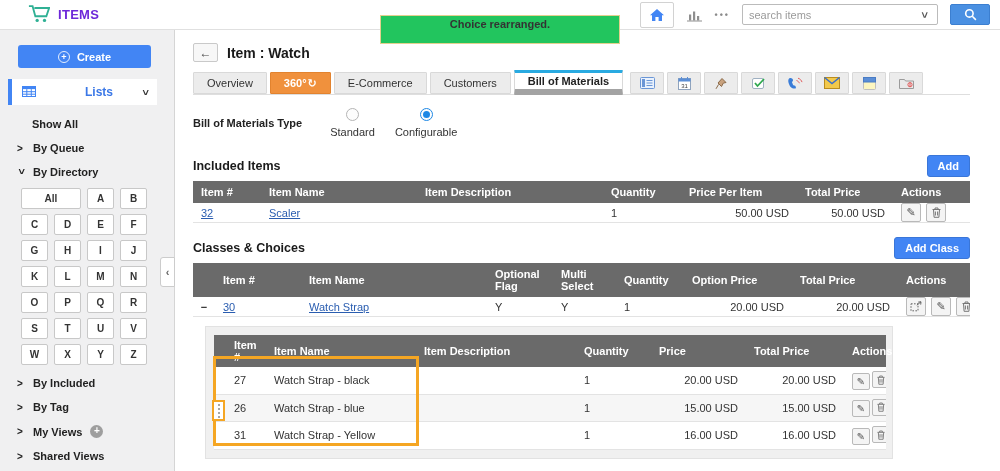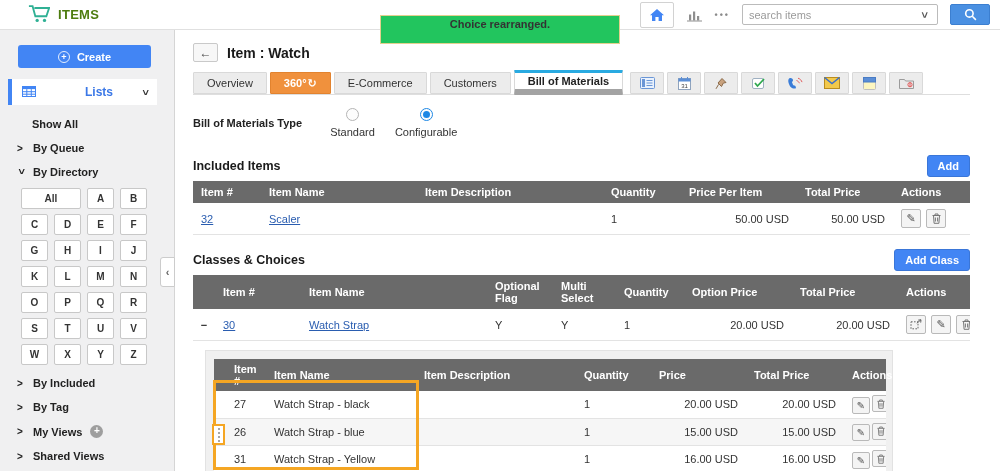--- a/index.html
+++ b/index.html
@@ -3,21 +3,21 @@
 <meta charset="utf-8">
 <style>
   * { box-sizing: border-box; margin: 0; padding: 0; }
   html,body { background:#fff; }
   body { font-family: "Liberation Sans","DejaVu Sans",sans-serif; font-size: 11px; color:#333; }
   .app { position:relative; width:1000px; height:471px; overflow:hidden; background:#fff; }
 
   
   .topbar { height:30px; background:#fff; border-bottom:1px solid #e0e0e0; display:flex; align-items:center; padding:0 10px 0 28px; }
   .brand { display:flex; align-items:center; gap:8px; }
-  .brand-name { color:#4d7c0f; font-weight:bold; font-size:13px; letter-spacing:.3px; }
+  .brand-name { color:#6d28d9; font-weight:bold; font-size:13px; letter-spacing:.3px; }
   .toast { position:absolute; left:380px; top:15px; width:240px; height:29px; line-height:17px; text-align:center;
            background:#22c55e; border:1px solid #e3d08f; font-weight:bold; color:#333; z-index:5; }
   .topbar-right { margin-left:auto; display:flex; align-items:center; gap:12px; }
   .iconbox { width:34px; height:26px; border:1px solid #d2d2d2; border-radius:2px; display:flex; align-items:center; justify-content:center; background:#fff; }
   .plainicon { display:flex; align-items:center; justify-content:center; }
   .dots { color:#8a8a8a; font-size:9px; font-weight:bold; letter-spacing:2px; }
   .searchwrap { display:flex; align-items:center; border:1px solid #bbb; border-radius:2px; height:21px; width:196px; background:#fff; }
   .searchwrap input { border:none; outline:none; flex:1; height:15px; padding:0 6px; font-size:11px; color:#333; font-family:inherit; }
   .searchwrap input::placeholder { color:#9a9a9a; }
   .dd-chevron { width:24px; text-align:center; color:#555; font-weight:bold; }
@@ -70,21 +70,21 @@
   .radio.checked .rcircle { border-color:#1e88e5; }
   .radio.checked .rcircle::after { content:""; position:absolute; left:2px; top:2px; width:7px; height:7px; border-radius:50%; background:#1e88e5; }
 
   
   .section-head { margin-top:17px; display:flex; align-items:center; justify-content:space-between; }
   .section-title { font-size:12.5px; font-weight:bold; color:#1a1a1a; }
   .add-btn { min-width:36px; padding:0 10px; height:22px; background:#4285f4; border:1px solid #3a76d8; border-radius:3px;
              color:#fff; font-weight:bold; font-size:11px; display:flex; align-items:center; justify-content:center; }
   table.data { margin-top:4px; width:100%; border-collapse:collapse; table-layout:fixed; }
   table.data th { background:#6a6a6a; color:#fff; font-weight:bold; font-size:11px; text-align:left; padding:5px 8px; }
-  table.data td { padding:6px 8px; border-bottom:1px solid #e3e3e3; background:#fff; font-size:11px; color:#333; overflow:hidden; white-space:nowrap; }
+  table.data td { padding:0 8px; border-bottom:1px solid #e3e3e3; background:#fff; font-size:11px; color:#333; overflow:hidden; white-space:nowrap; }
   .money { text-align:right; }
   a.cell-link { color:#2a5db0; text-decoration:underline; }
   .expand-cell { text-align:center; font-weight:bold; color:#444; padding-left:2px !important; padding-right:2px !important; }
   td.actions { padding:3px 4px; }
   .abtn { width:20px; height:19px; background:#f4f4f4; border:1px solid #b9b9b9; border-radius:2px;
           display:inline-flex; align-items:center; justify-content:center; color:#555; font-size:11px; margin-right:2px; vertical-align:middle; }
 
   
   .subwrap { position:relative; margin:9px 0 0 12px; width:688px; background:#f0f0f0; border:1px solid #e2e2e2; padding:8px; }
   table.sub { width:100%; border-collapse:collapse; table-layout:fixed; }

